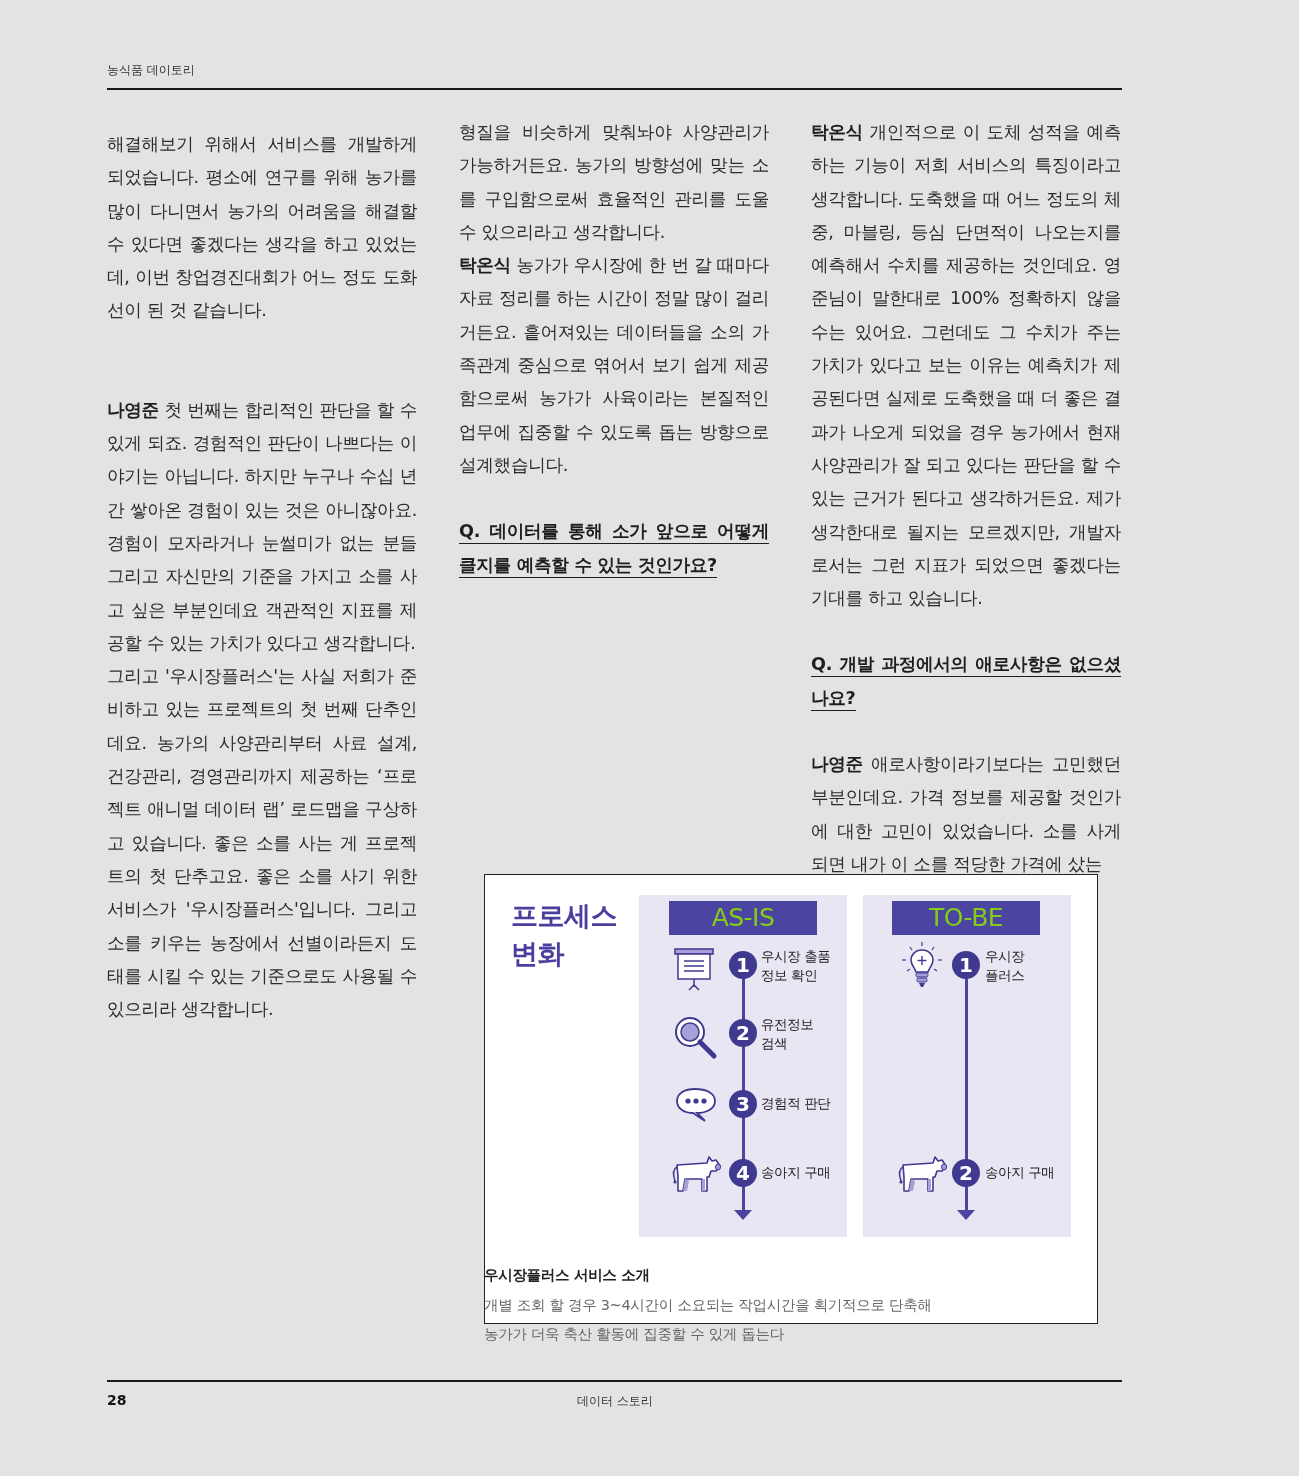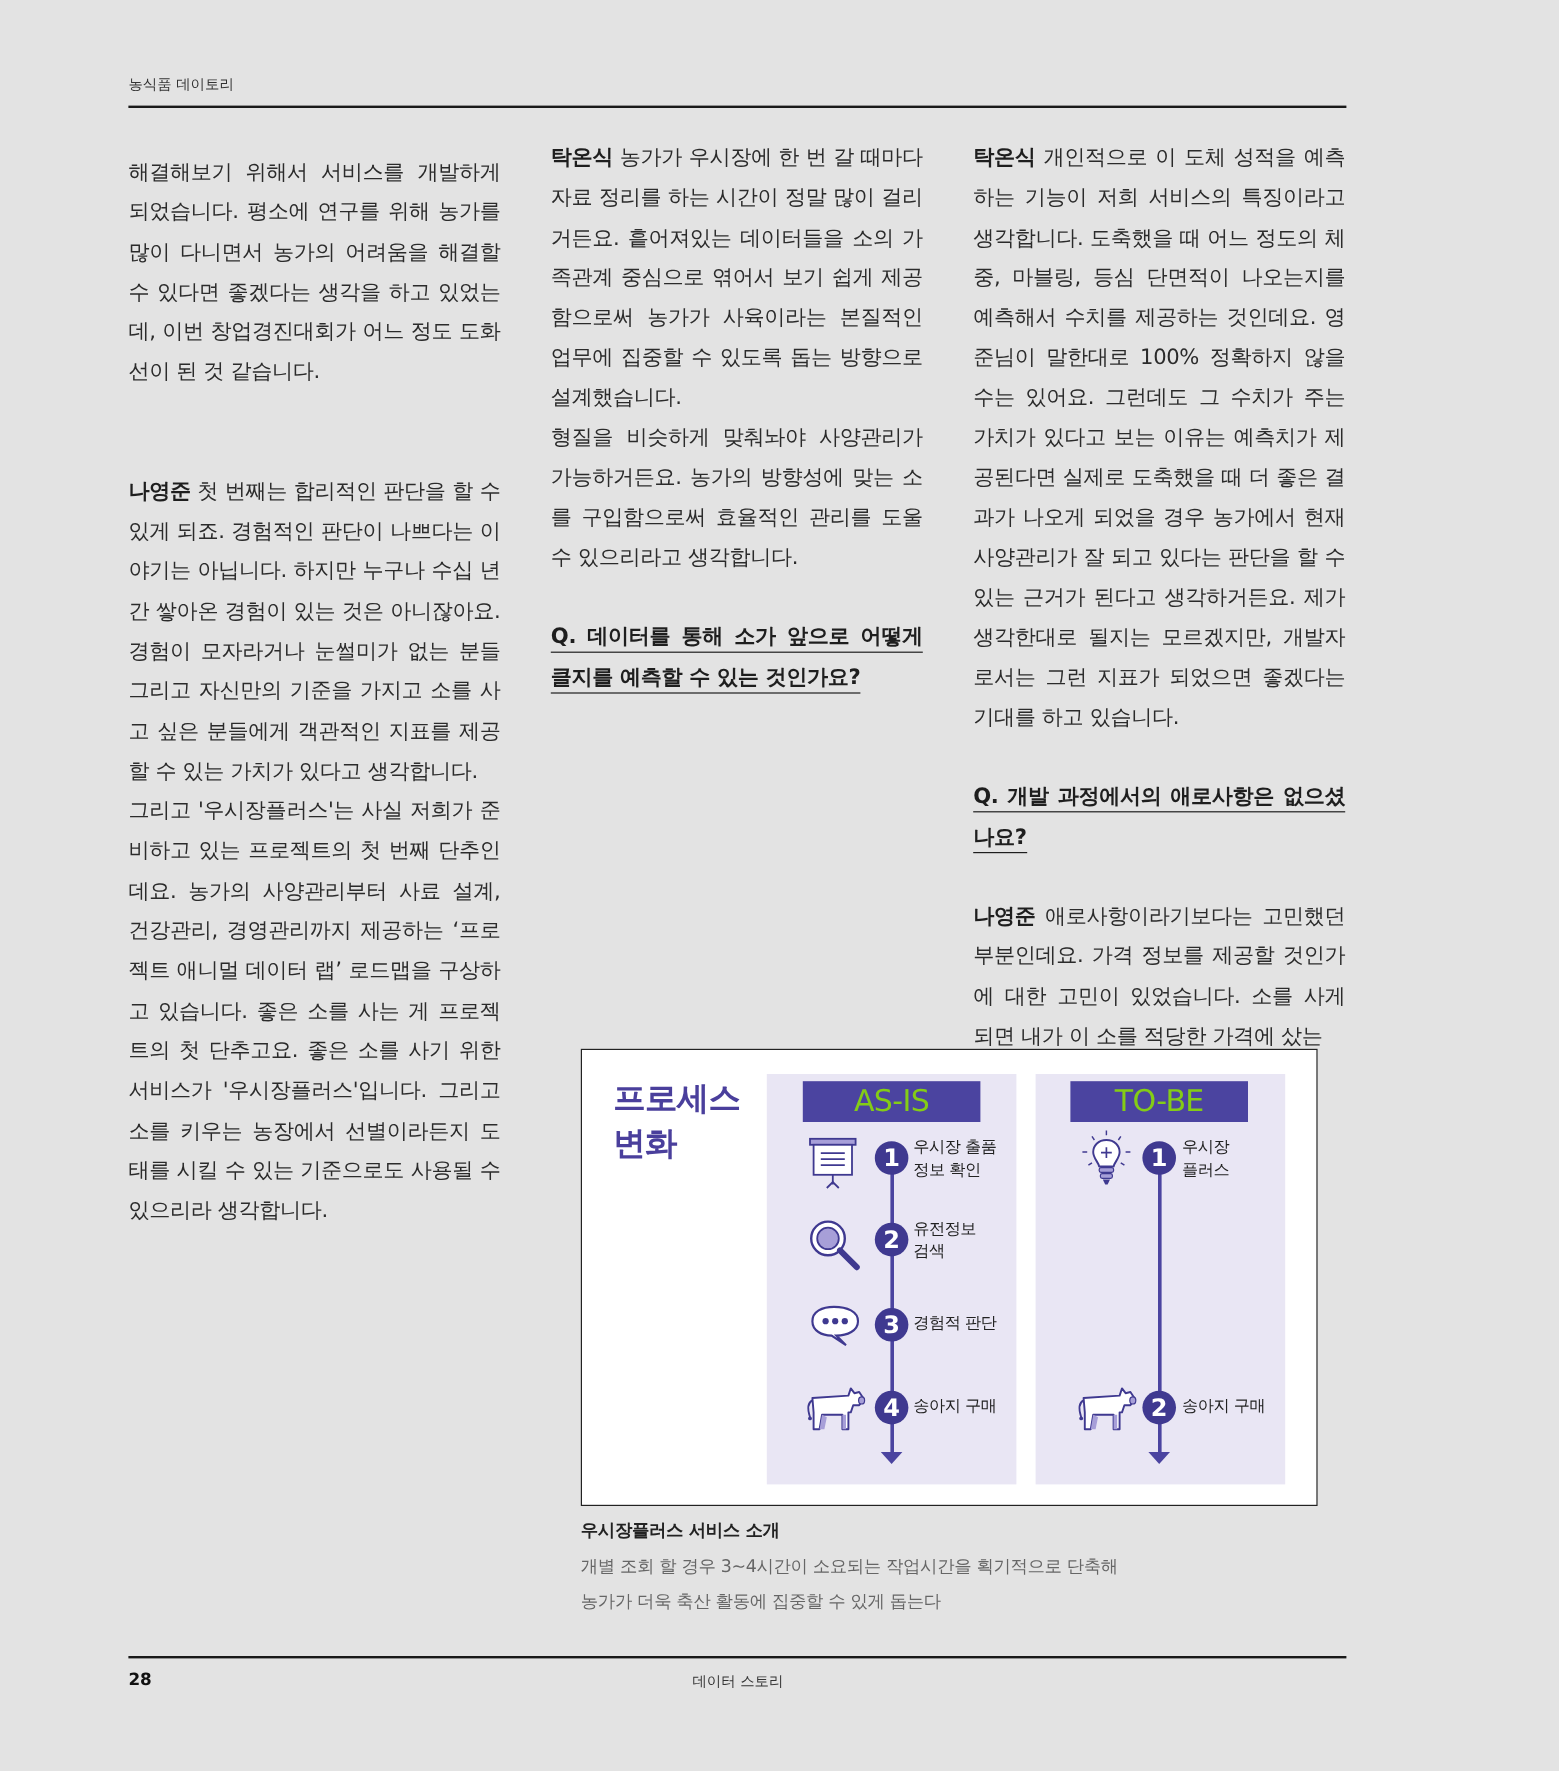--- a/index.html
+++ b/index.html
@@ -12,21 +12,21 @@
   .col { position:absolute; width:310px; font-size:17.6px; line-height:33.3px; letter-spacing:-0.3px; color:#2b2b2b; text-align:justify; }
   .col p { margin:0; }
   .col .gap { height:33px; }
   .q { font-weight:bold; color:#1e1e1e; }
   .q span { border-bottom:1.5px solid #1e1e1e; padding-bottom:2px; }
   .spk { font-weight:bold; color:#1e1e1e; }
   .c1 { left:107px; top:128px; }
   .c2 { left:459px; top:116px; }
   .c3 { left:811px; top:116px; }
 
-  .figure { position:absolute; left:484px; top:874px; width:614px; height:381px; background:#fff; border:1.3px solid #222; box-sizing:border-box; }
+  .figure { position:absolute; left:484px; top:874px; width:614px; height:450px; background:#fff; border:1.3px solid #222; box-sizing:border-box; }
   .fig-title { position:absolute; left:26px; top:22px; font-size:27px; line-height:38px; font-weight:bold; color:#4a3f9c; letter-spacing:-0.5px; }
   .panel { position:absolute; top:20px; height:342px; background:#e9e6f4; }
   .panel.asis { left:154px; width:208px; }
   .panel.tobe { left:378px; width:208px; }
   .panel-head { position:absolute; left:30px; top:6px; width:148px; height:34px; background:#4b44a0; color:#84cc16; font-size:25px; line-height:34px; text-align:center; letter-spacing:-0.5px; }
   .tobe .panel-head { left:29px; }
   .vline { position:absolute; width:3px; background:#4b44a0; }
   .arrow { position:absolute; width:0; height:0; border-left:9px solid transparent; border-right:9px solid transparent; border-top:10px solid #4b44a0; }
   .step-num { position:absolute; width:28px; height:28px; border-radius:50%; background:#3f3990; color:#fff; font-size:20px; line-height:28px; text-align:center; font-weight:bold; }
   .step-label { position:absolute; font-size:13.5px; line-height:19px; color:#222; letter-spacing:-0.4px; width:80px; }
@@ -40,27 +40,27 @@
 </head>
 <body>
 
 <div class="header-label">농식품 데이토리</div>
 <div class="rule" style="top:88px"></div>
 
 <div class="col c1">
   <p>해결해보기 위해서 서비스를 개발하게 되었습니다. 평소에 연구를 위해 농가를 많이 다니면서 농가의 어려움을 해결할 수 있다면 좋겠다는 생각을 하고 있었는데, 이번 창업경진대회가 어느 정도 도화선이 된 것 같습니다.</p>
   <div class="gap"></div>
   <div class="gap"></div>
-  <p><span class="spk">나영준</span><span> 첫 번째는 합리적인 판단을 할 수 있게 되죠. 경험적인 판단이 나쁘다는 이야기는 아닙니다. 하지만 누구나 수십 년간 쌓아온 경험이 있는 것은 아니잖아요. 경험이 모자라거나 눈썰미가 없는 분들 그리고 자신만의 기준을 가지고 소를 사고 싶은 분들에게 객관적인 지표를 제공할 수 있는 가치가 있다고 생각합니다.</span></p>
+  <p><span class="spk">나영준</span><span> 첫 번째는 합리적인 판단을 할 수 있게 되죠. 경험적인 판단이 나쁘다는 이야기는 아닙니다. 하지만 누구나 수십 년간 쌓아온 경험이 있는 것은 아니잖아요. 경험이 모자라거나 눈썰미가 없는 분들 그리고 자신만의 기준을 가지고 소를 사고 싶은 부분인데요 객관적인 지표를 제공할 수 있는 가치가 있다고 생각합니다.</span></p>
   <p>그리고 '우시장플러스'는 사실 저희가 준비하고 있는 프로젝트의 첫 번째 단추인데요. 농가의 사양관리부터 사료 설계, 건강관리, 경영관리까지 제공하는 ‘프로젝트 애니멀 데이터 랩’ 로드맵을 구상하고 있습니다. 좋은 소를 사는 게 프로젝트의 첫 단추고요. 좋은 소를 사기 위한 서비스가 '우시장플러스'입니다. 그리고 소를 키우는 농장에서 선별이라든지 도태를 시킬 수 있는 기준으로도 사용될 수 있으리라 생각합니다.</p>
 </div>
 
 <div class="col c2">
+  <p>형질을 비슷하게 맞춰놔야 사양관리가 가능하거든요. 농가의 방향성에 맞는 소를 구입함으로써 효율적인 관리를 도울 수 있으리라고 생각합니다.</p>
   <p><span class="spk">탁온식</span><span> 농가가 우시장에 한 번 갈 때마다 자료 정리를 하는 시간이 정말 많이 걸리거든요. 흩어져있는 데이터들을 소의 가족관계 중심으로 엮어서 보기 쉽게 제공함으로써 농가가 사육이라는 본질적인 업무에 집중할 수 있도록 돕는 방향으로 설계했습니다.</span></p>
-  <p>형질을 비슷하게 맞춰놔야 사양관리가 가능하거든요. 농가의 방향성에 맞는 소를 구입함으로써 효율적인 관리를 도울 수 있으리라고 생각합니다.</p>
   <div class="gap"></div>
   <p class="q"><span>Q. 데이터를 통해 소가 앞으로 어떻게 클지를 예측할 수 있는 것인가요?</span></p>
   <div class="gap"></div>
 </div>
 
 <div class="col c3">
   <p><span class="spk">탁온식</span><span> 개인적으로 이 도체 성적을 예측하는 기능이 저희 서비스의 특징이라고 생각합니다. 도축했을 때 어느 정도의 체중, 마블링, 등심 단면적이 나오는지를 예측해서 수치를 제공하는 것인데요. 영준님이 말한대로 100% 정확하지 않을 수는 있어요. 그런데도 그 수치가 주는 가치가 있다고 보는 이유는 예측치가 제공된다면 실제로 도축했을 때 더 좋은 결과가 나오게 되었을 경우 농가에서 현재 사양관리가 잘 되고 있다는 판단을 할 수 있는 근거가 된다고 생각하거든요. 제가 생각한대로 될지는 모르겠지만, 개발자로서는 그런 지표가 되었으면 좋겠다는 기대를 하고 있습니다.</span></p>
   <div class="gap"></div>
   <p class="q"><span>Q. 개발 과정에서의 애로사항은 없으셨나요?</span></p>
   <div class="gap"></div>

